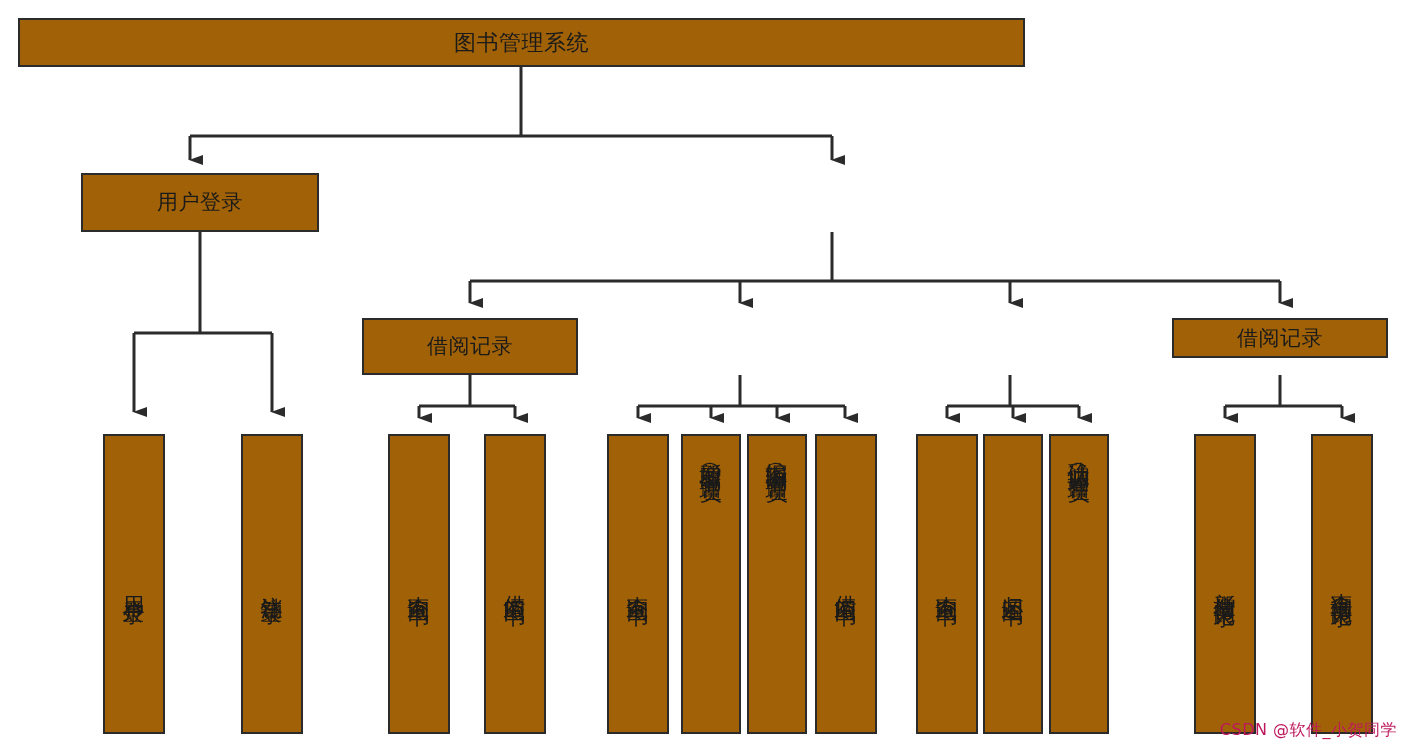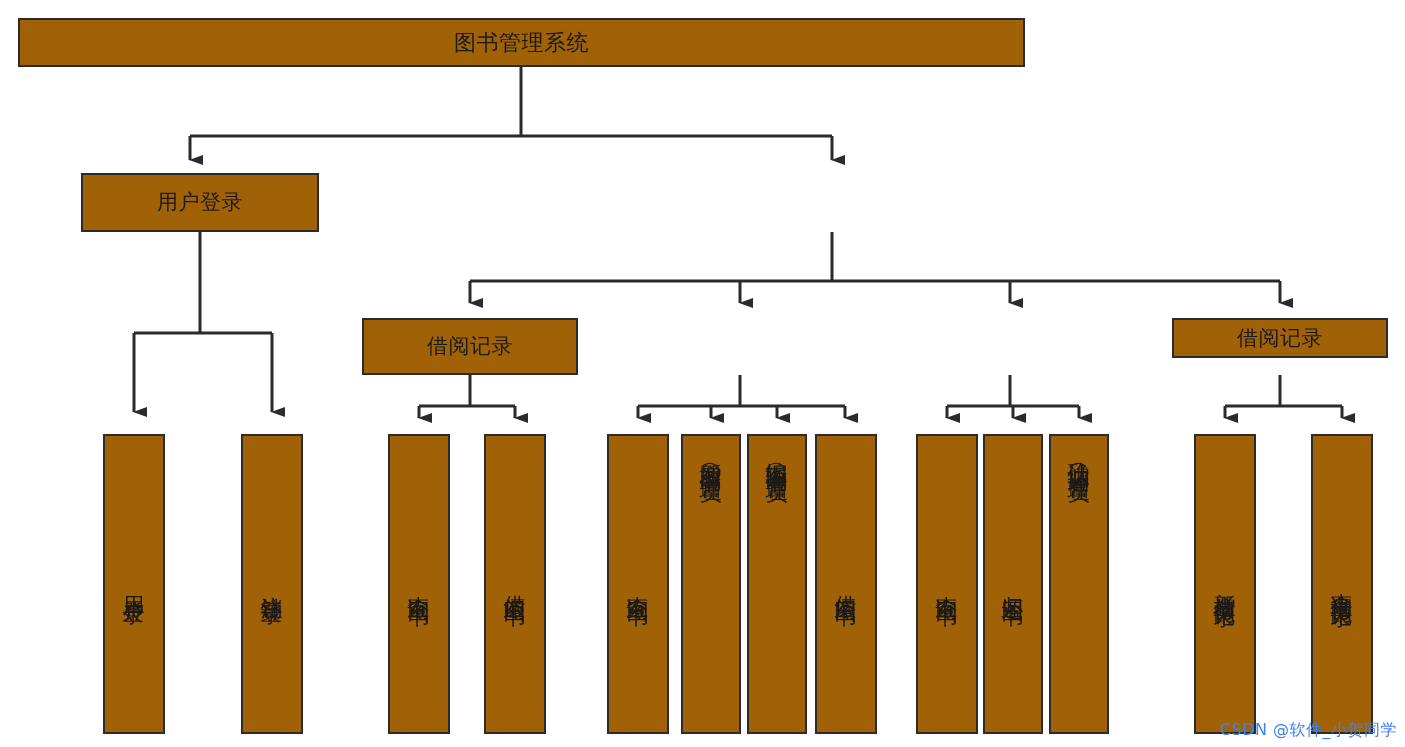--- a/index.html
+++ b/index.html
@@ -61,21 +61,21 @@
   }
   .node.vertical.centered {
     align-items: center;
     padding-top: 0;
   }
   #watermark {
     position: absolute;
     right: 8px;
     bottom: 6px;
     font-size: 16px;
-    color: #3b82f6;
+    color: #be185d;
     letter-spacing: 0.5px;
     white-space: nowrap;
   }
 </style>
 </head>
 <body>
 
 <div id="diagram-root">
 
   <svg id="diagram-svg" viewBox="0 0 1405 747" xmlns="http://www.w3.org/2000/svg">

